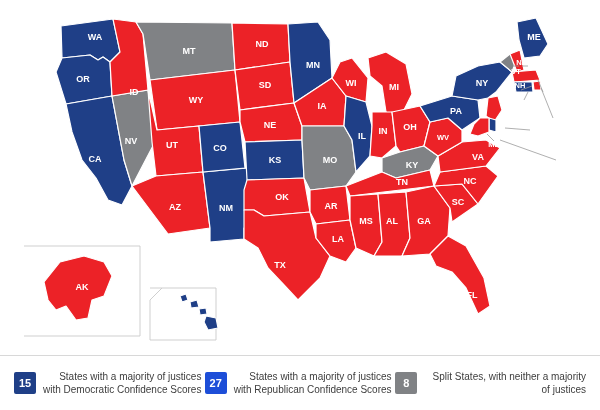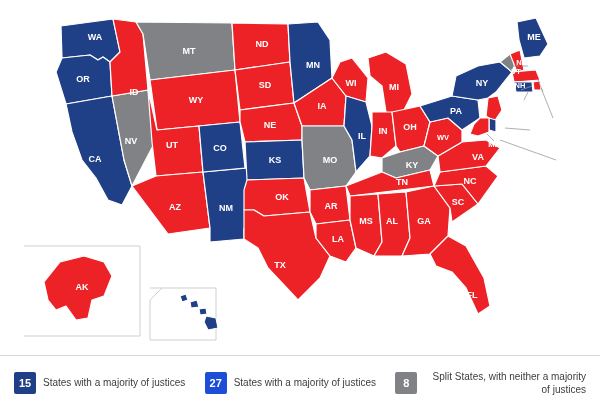--- a/index.html
+++ b/index.html
@@ -278,27 +278,29 @@
     </g>
 
   </svg>
 
   <div id="legend">
 
     <div class="legend-item">
       <div class="legend-swatch" style="background:#1f3f87">15</div>
       <div class="legend-text">
         <span>States with a majority of justices</span>
+        <span>with Democratic Confidence Scores</span>
       </div>
     </div>
 
     <div class="legend-item">
       <div class="legend-swatch" style="background:#1d4ed8">27</div>
       <div class="legend-text">
         <span>States with a majority of justices</span>
+        <span>with Republican Confidence Scores</span>
       </div>
     </div>
 
     <div class="legend-item">
       <div class="legend-swatch" style="background:#808285">8</div>
       <div class="legend-text">
         <span>Split States, with neither a majority of justices</span>
       </div>
     </div>
 

